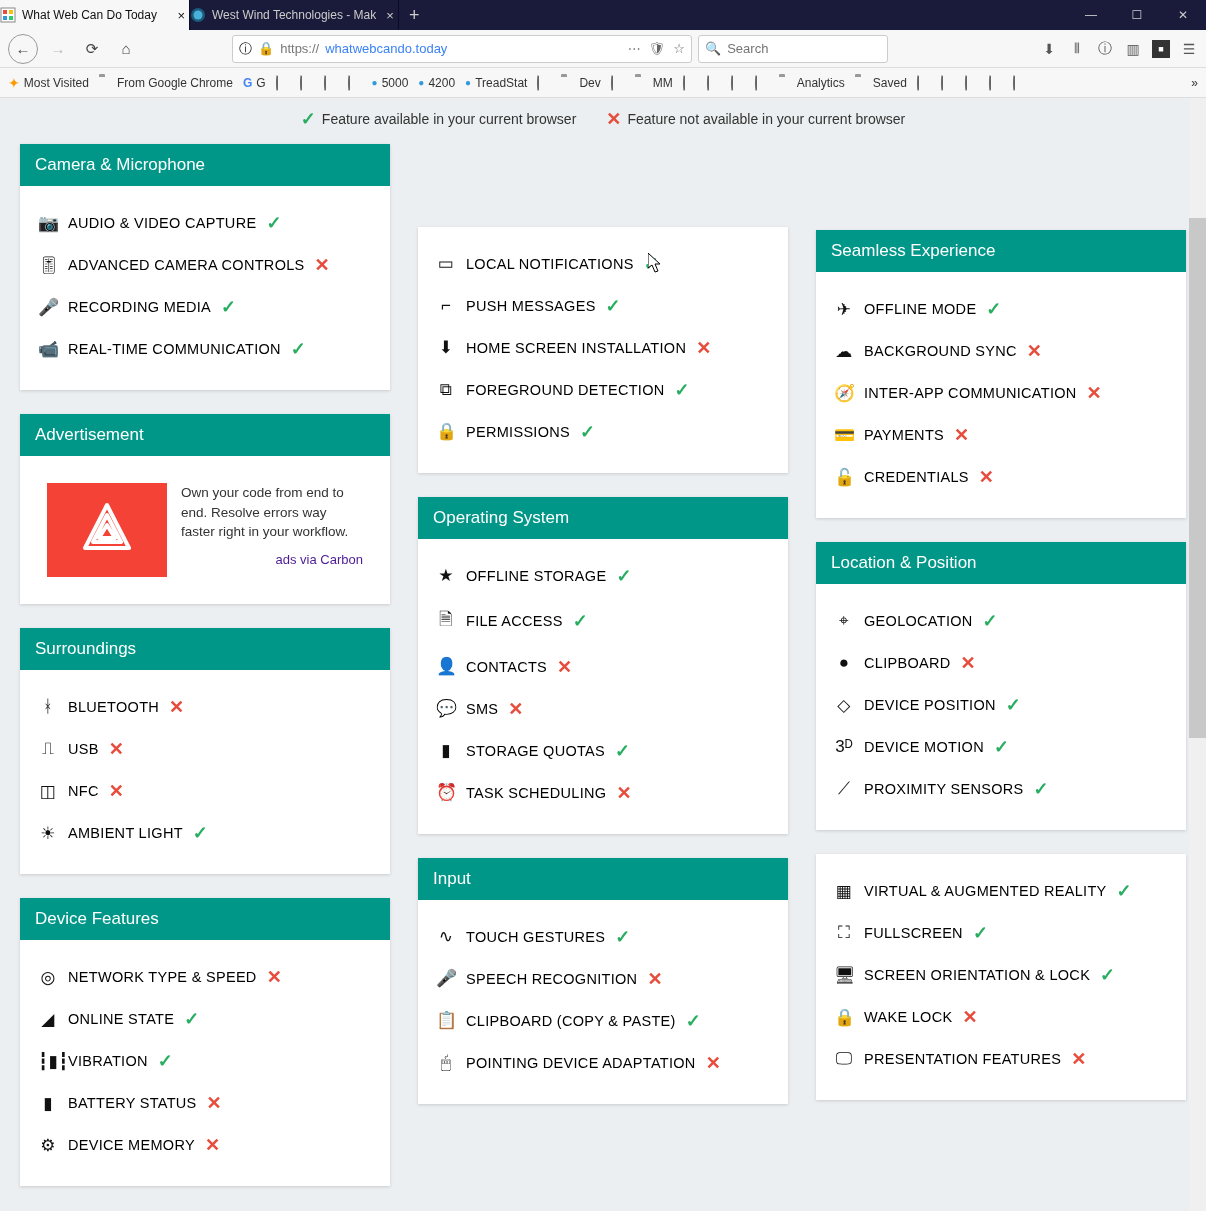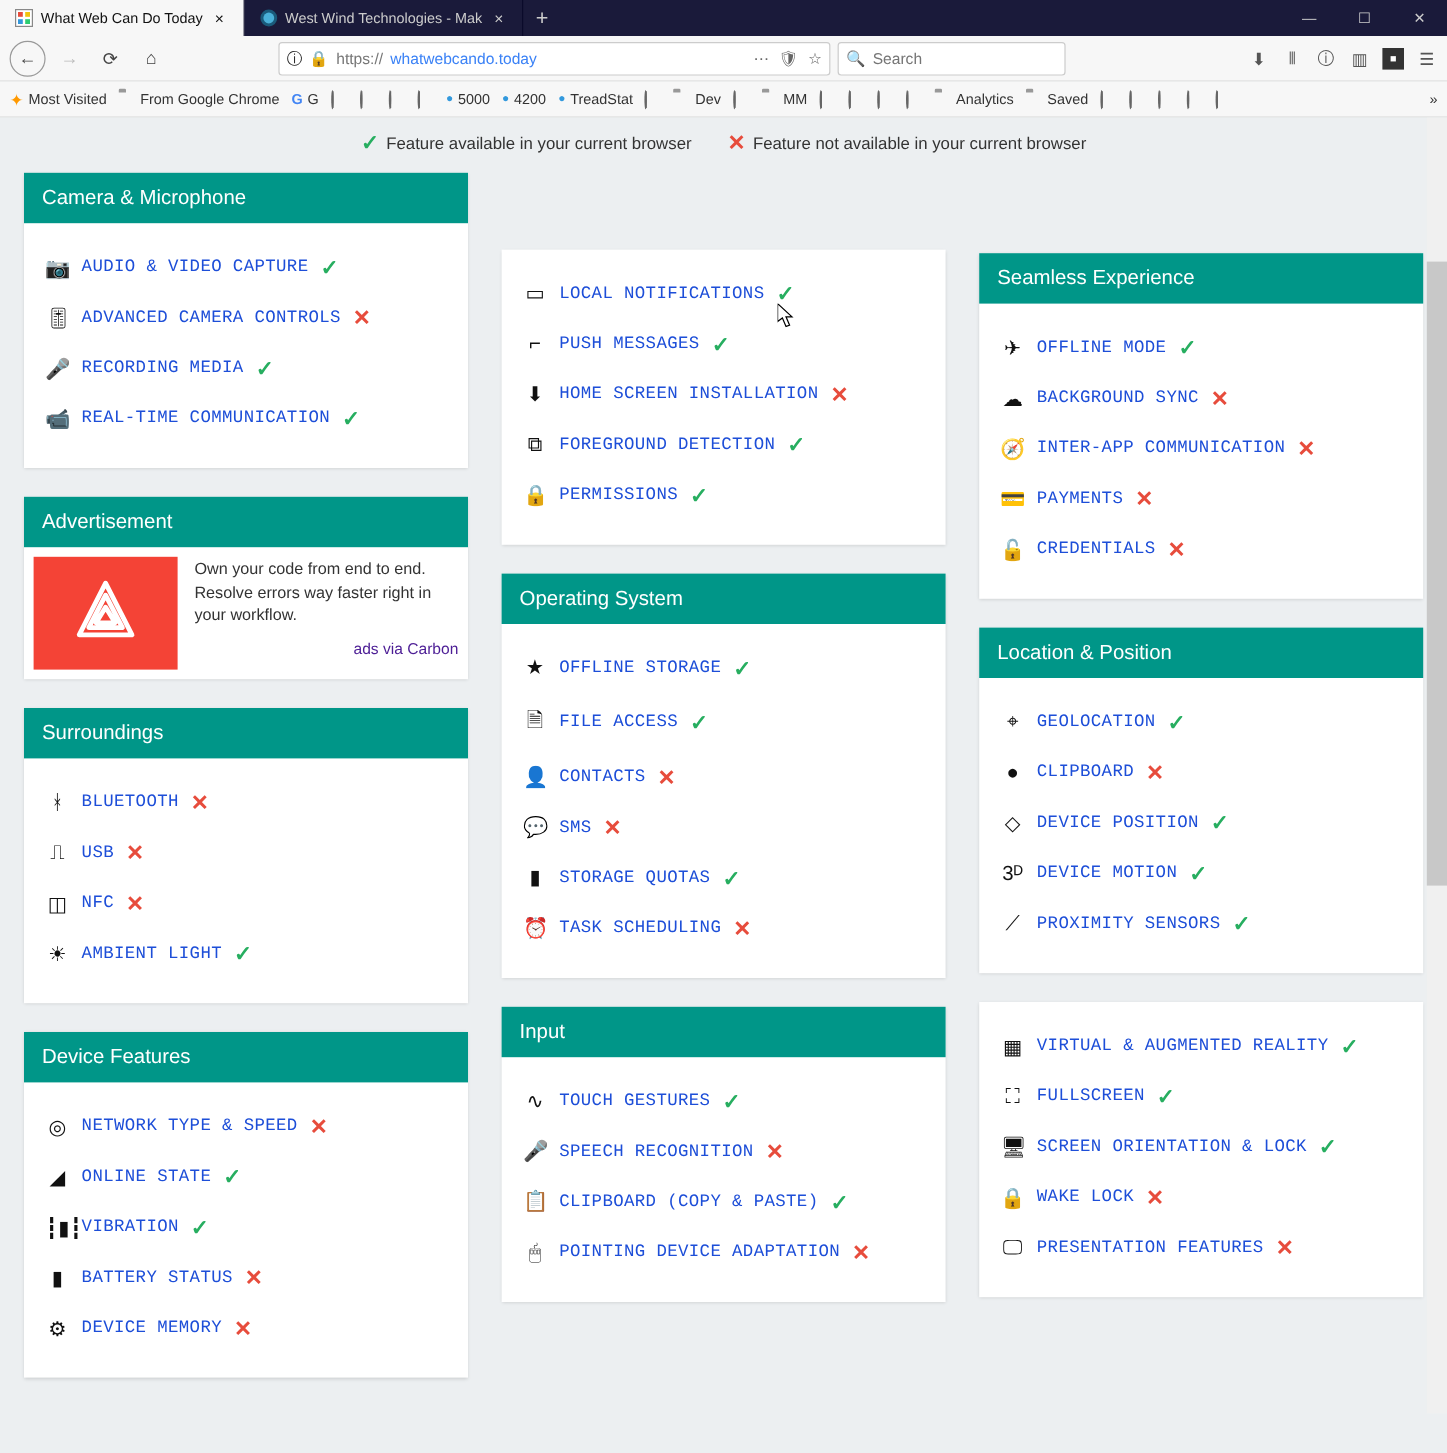--- a/index.html
+++ b/index.html
@@ -14,21 +14,21 @@
 
 .titlebar {
   background: #1a1a3a;
   height: 30px;
   display: flex;
   align-items: stretch;
 }
 .tab {
   display: flex;
   align-items: center;
-  padding: 0 12px;
+  padding: 0 0;
   font-size: 12px;
   color: #ccc;
   gap: 6px;
   border-right: 1px solid #0a0a2a;
   min-width: 190px;
   position: relative;
 }
 .tab.active { background: #f7f7f7; color: #111; }
 .tab .favicon { width: 16px; height: 16px; display:inline-block; }
 .tab .close { margin-left: auto; font-size: 13px; padding: 0 4px; cursor: pointer; }
@@ -132,26 +132,26 @@
 }
 .card-body { padding: 16px 18px 20px;}
 .feat {
   display:flex; align-items:center; gap:10px;
   padding: 10px 0;
   font-size: 14.5px;
   letter-spacing:.3px;
   cursor:pointer;
 }
 .feat .ficon{ width:20px; text-align:center; font-size:17px; color:#111;}
-.feat .flabel{ color:#1d4ed8;font-family:Liberation Mono, monospace;}
+.feat .flabel{ color:#000000;}
 .feat .fstat{ font-size:18px; font-weight:bold;}
 .feat .fstat.ok{ color:#27ae60;}
 .feat .fstat.no{ color:#e74c3c;}
 
-.ad-body { padding:8px; display:flex; gap:14px; align-items:flex-start;}
+.ad-body { padding:27px; display:flex; gap:14px; align-items:flex-start;}
 .ad-img { width:120px;height:94px;background:#f44336;display:flex;align-items:center;justify-content:center;}
 .ad-text{ font-size:13.5px; color:#333; line-height:1.45;}
 .ad-link{ display:block; text-align:right; font-size:13px; color:#4c1d95; margin-top:10px;}
 
 .scrollbarstub{position:absolute;right:0;top:0;width:17px;height:100%;background:#f0f0f0;}
 .scrollthumb{position:absolute;right:0;top:120px;width:17px;height:520px;background:#c8c8c8;}
 
 .cursor{position:absolute;left:648px;top:155px;font-size:16px;color:#000;pointer-events:none;}
 </style>
 </head>

